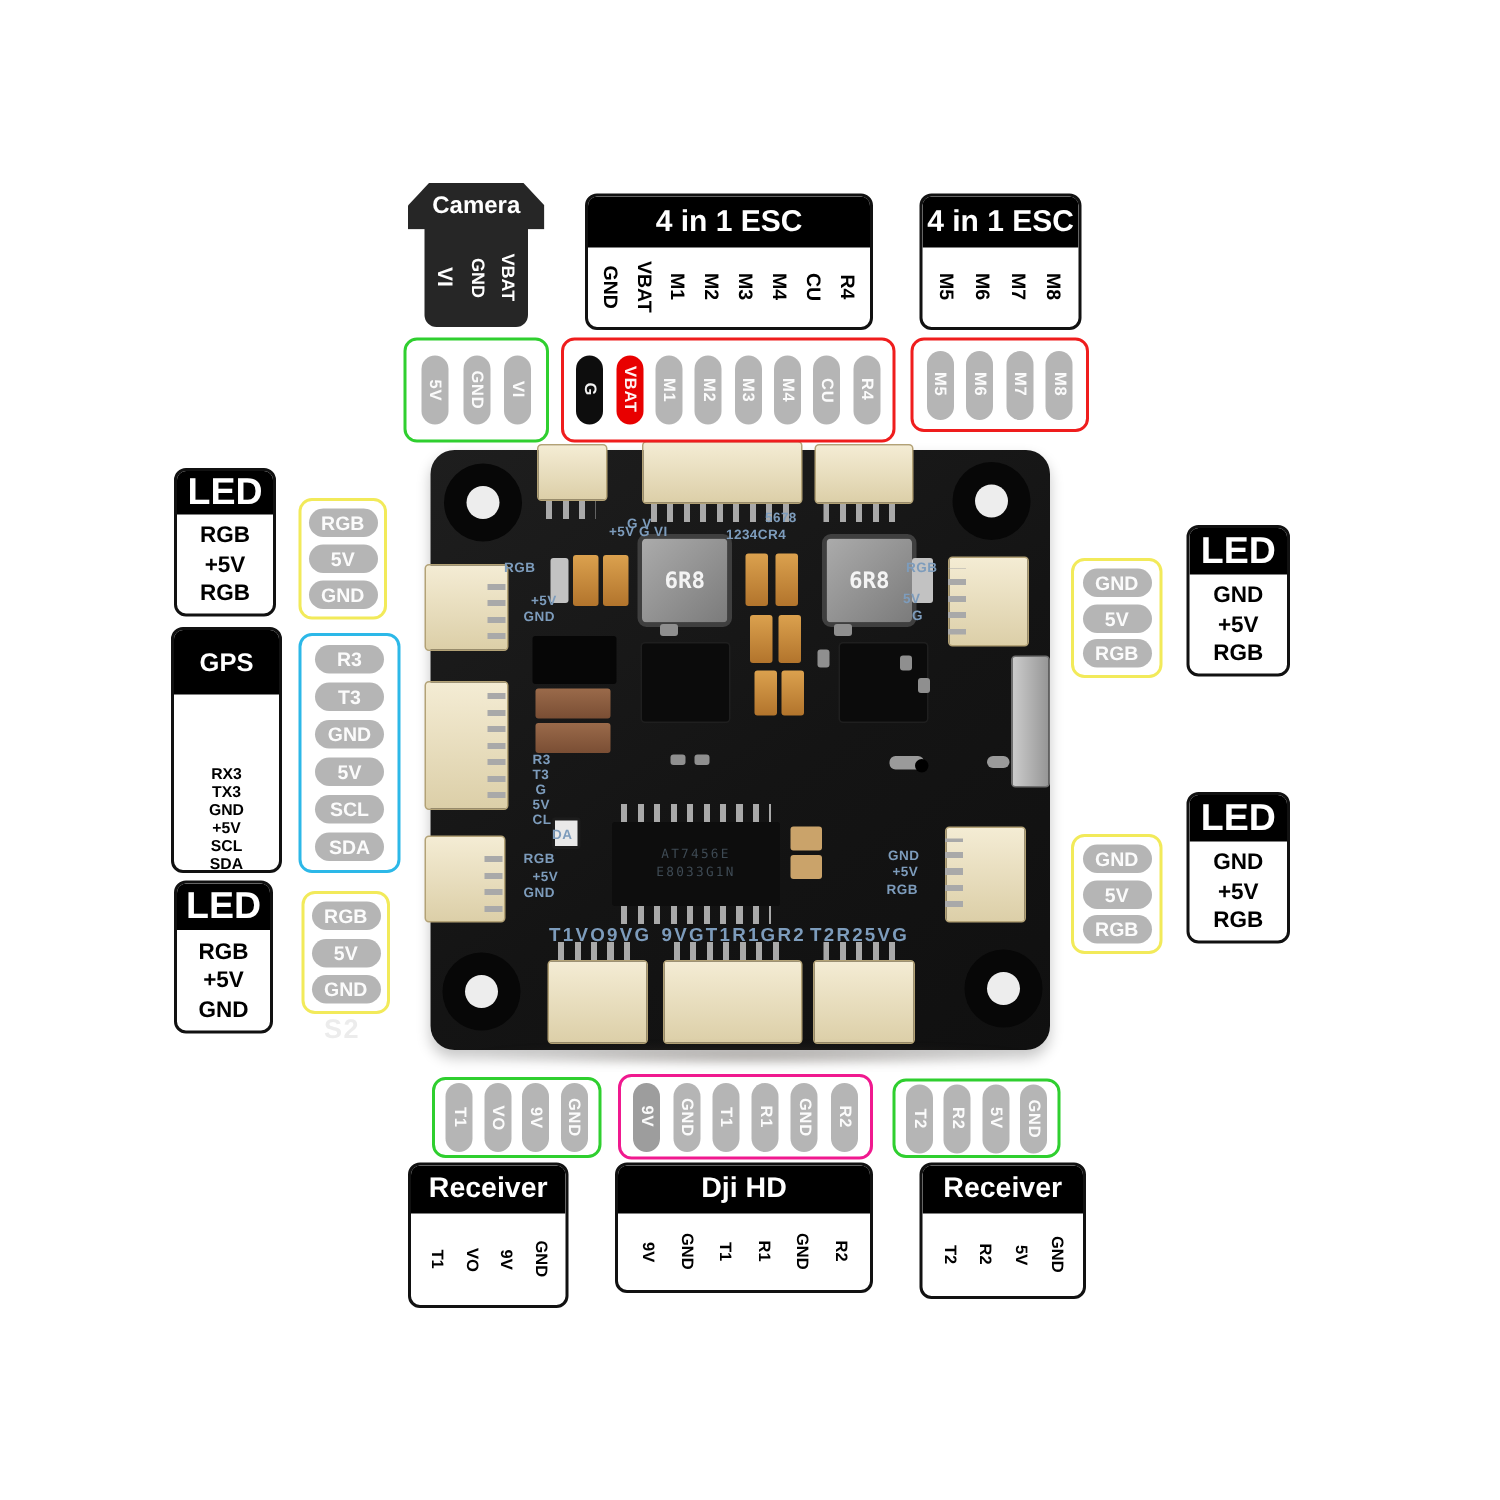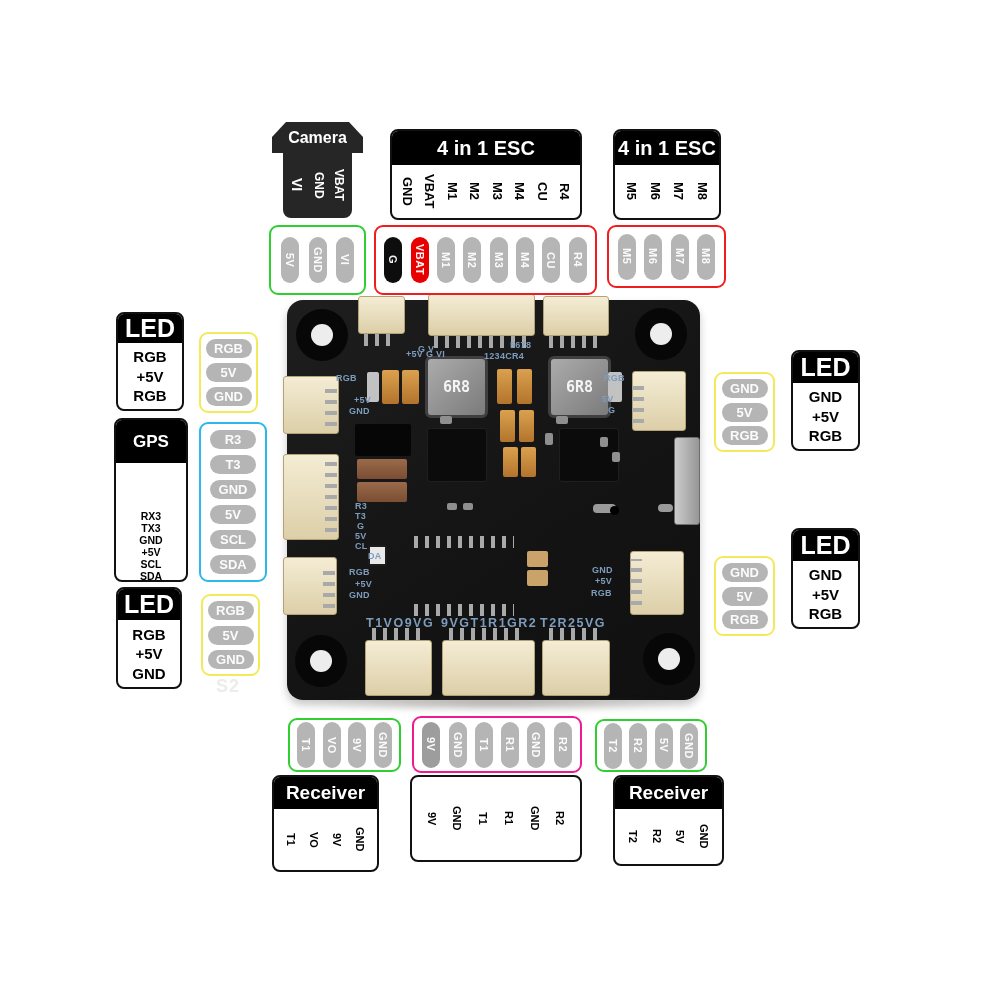--- a/index.html
+++ b/index.html
@@ -126,20 +126,24 @@
     <div class="ind" style="left: 425px; top: 356px; width: 57px; height: 56px;">
       <span>6R8</span>
     </div>
     <div class="ind" style="left: 548px; top: 356px; width: 57px; height: 56px;">
       <span>6R8</span>
     </div>
     <div class="ic" style="left: 428px; top: 429px; width: 58px; height: 52px;"></div>
     <div class="ic" style="left: 560px; top: 429px; width: 58px; height: 52px;"></div>
     <div class="pinsH" style="left: 414px; top: 536px; width: 100px; height: 12px;"></div>
     <div class="pinsH" style="left: 414px; top: 604px; width: 100px; height: 12px;"></div>
+    <div class="bigic" style="left: 408px; top: 548px; width: 112px; height: 56px;">
+      <span>AT7456E</span>
+      <span>E8033G1N</span>
+    </div>
     <div class="cap silver" style="left: 367px; top: 372px; width: 12px; height: 30px;"></div>
     <div class="cap orange" style="left: 382px; top: 370px; width: 17px; height: 34px;"></div>
     <div class="cap orange" style="left: 402px; top: 370px; width: 17px; height: 34px;"></div>
     <div class="cap orange" style="left: 497px; top: 369px; width: 15px; height: 35px;"></div>
     <div class="cap orange" style="left: 517px; top: 369px; width: 15px; height: 35px;"></div>
     <div class="cap orange" style="left: 500px; top: 410px; width: 15px; height: 32px;"></div>
     <div class="cap orange" style="left: 519px; top: 410px; width: 15px; height: 32px;"></div>
     <div class="cap orange" style="left: 503px; top: 447px; width: 15px; height: 30px;"></div>
     <div class="cap orange" style="left: 521px; top: 447px; width: 15px; height: 30px;"></div>
     <div class="cap silver" style="left: 608px; top: 372px; width: 14px; height: 30px;"></div>
@@ -433,20 +437,23 @@
         <span>Receiver</span>
       </div>
       <div class="lblbody vpins" style="font-size: 11px;">
         <span class="vpin">T1</span>
         <span class="vpin">VO</span>
         <span class="vpin">9V</span>
         <span class="vpin">GND</span>
       </div>
     </div>
     <div class="lblbox" style="left: 410px; top: 775px; width: 168px; height: 83px;">
+      <div class="lblhead" style="height: 32px; font-size: 19px;">
+        <span>Dji HD</span>
+      </div>
       <div class="lblbody vpins" style="font-size: 11px;">
         <span class="vpin">9V</span>
         <span class="vpin">GND</span>
         <span class="vpin">T1</span>
         <span class="vpin">R1</span>
         <span class="vpin">GND</span>
         <span class="vpin">R2</span>
       </div>
     </div>
     <div class="lblbox" style="left: 613px; top: 775px; width: 107px; height: 87px;">

